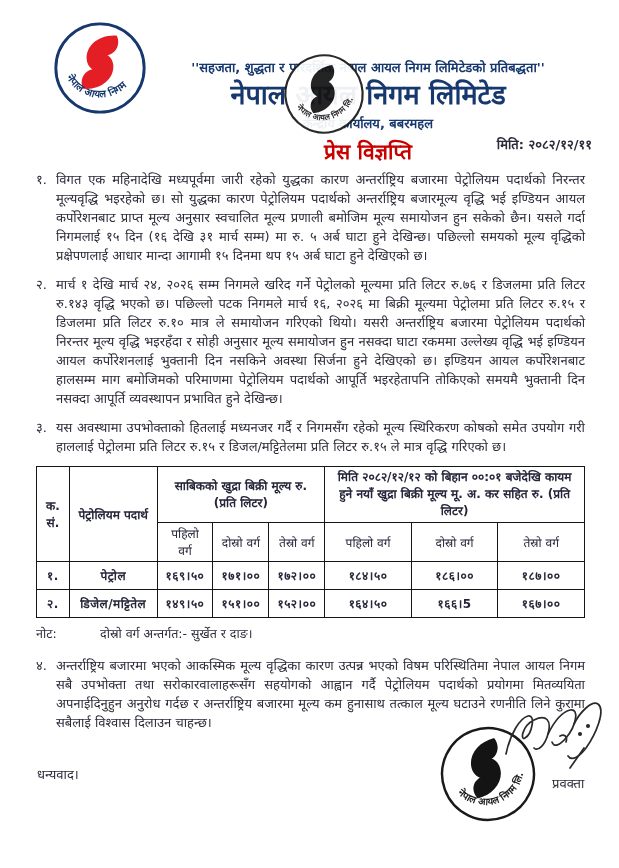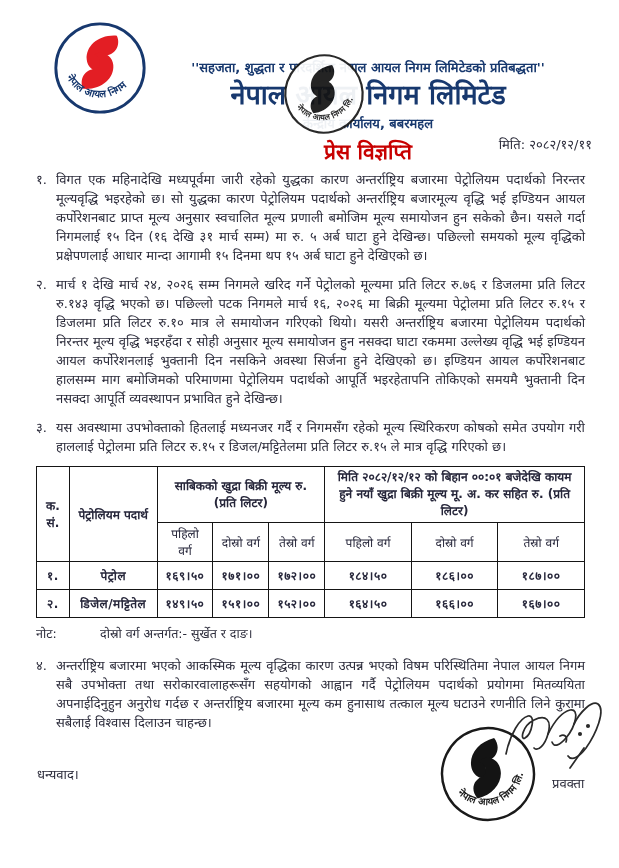--- a/index.html
+++ b/index.html
@@ -11,21 +11,21 @@
   }
   
   .logo { position:absolute; left:52px; top:20px; width:96px; height:96px; }
   .hcenter { position:absolute; left:122px; top:24px; width:492px; text-align:center; }
   .hquote { font-size:13px; font-weight:bold; color:#17386e; line-height:16px;margin-top:36px; }
   .htitle { font-size:27px; font-weight:bold; color:#17386e; line-height:34px; margin-top:2px; }
   .hsub   { font-size:13px;  font-weight:bold; color:#17386e; line-height:18px; margin-top:3px; }
   .press  { font-size:21px;  font-weight:bold; color:#c80000; line-height:26px; margin-top:6px; }
   .watermark { position:absolute; left:282px; top:52px; width:84px; height:84px;
                transform:rotate(-14deg); opacity:.93; }
-  .hdate { position:absolute; right:27px; top:135px; font-size:13px; font-weight:400; }
+  .hdate { position:absolute; right:27px; top:135px; font-size:13px; font-weight:700; }
   
   .content { position:absolute; left:36px; top:170px; width:549px; }
   .para { display:flex; font-size:13px; line-height:19px; margin-bottom:10px; }
   .para .num { width:20px; flex:0 0 20px; }
   .para .ptext { flex:1; text-align:justify; }
   
   table.price { width:100%; border-collapse:collapse; table-layout:fixed;
                 font-size:12px; font-weight:bold; text-align:center; color:#26263a;
                 margin-top:2px; }
   table.price th, table.price td { border:1.6px solid #151515; padding:2px 6px; }
@@ -145,21 +145,21 @@
         <td class="val">१८६।००</td>
         <td class="val">१८७।००</td>
       </tr>
       <tr>
         <td class="val">२.</td>
         <td class="val">डिजेल/मट्टितेल</td>
         <td class="val">१४९।५०</td>
         <td class="val">१५१।००</td>
         <td class="val">१५२।००</td>
         <td class="val">१६४।५०</td>
-        <td class="val">१६६।००</td>
+        <td class="val">१६६।5</td>
         <td class="val">१६७।००</td>
       </tr>
       </tbody>
     </table>
 
     <div class="notes">
       <span class="nlabel">नोट:</span>
       <div>
         <span class="nline">दोस्रो वर्ग अन्तर्गत:- सुर्खेत र दाङ।</span>
       </div>

